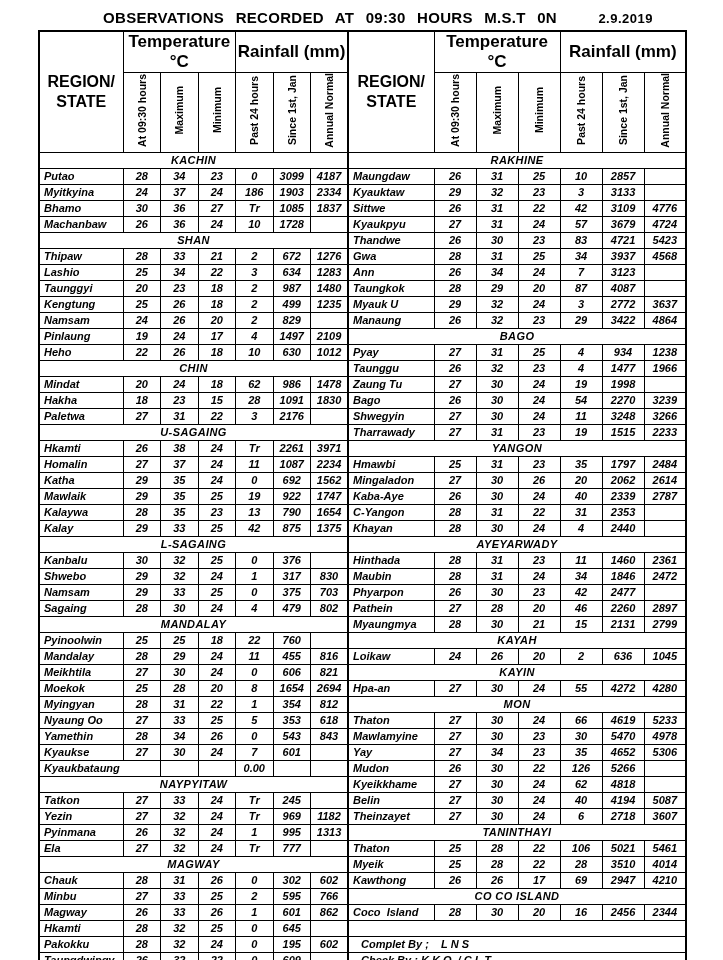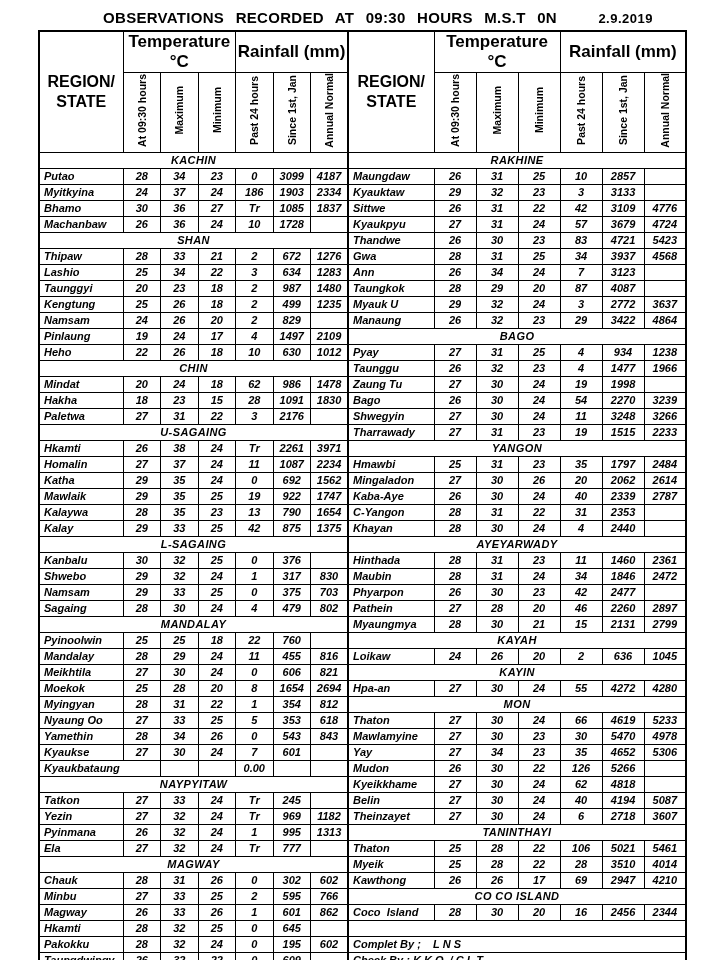--- a/index.html
+++ b/index.html
@@ -45,21 +45,21 @@
     transform:rotate(180deg);
     font-size:10.5px;
     line-height:1;
     white-space:nowrap;
   }
   .obs tbody tr { height:16px;font-style:italic; }
   .obs tbody td { font-size:11px; line-height:14px; }
   td.name  { text-align:left; padding-left:4px; white-space:pre; }
   td.val   { text-align:center; }
   td.region-cell { text-align:center; font-size:11px; letter-spacing:0.4px; }
-  td.note-cell { text-align:left; padding-left:4px; white-space:pre; font-size:11.5px; }
+  td.note-cell { text-align:left; padding-left:12px; white-space:pre; font-size:11.5px; }
   .bl2 { border-left-width:2px !important; }
 </style>
 </head>
 <body>
 
 <div class="page">
 
   <div class="title-row">
     <div class="doc-title">OBSERVATIONS RECORDED AT 09:30 HOURS M.S.T 0N</div>
     <div class="doc-date">2.9.2019</div>

